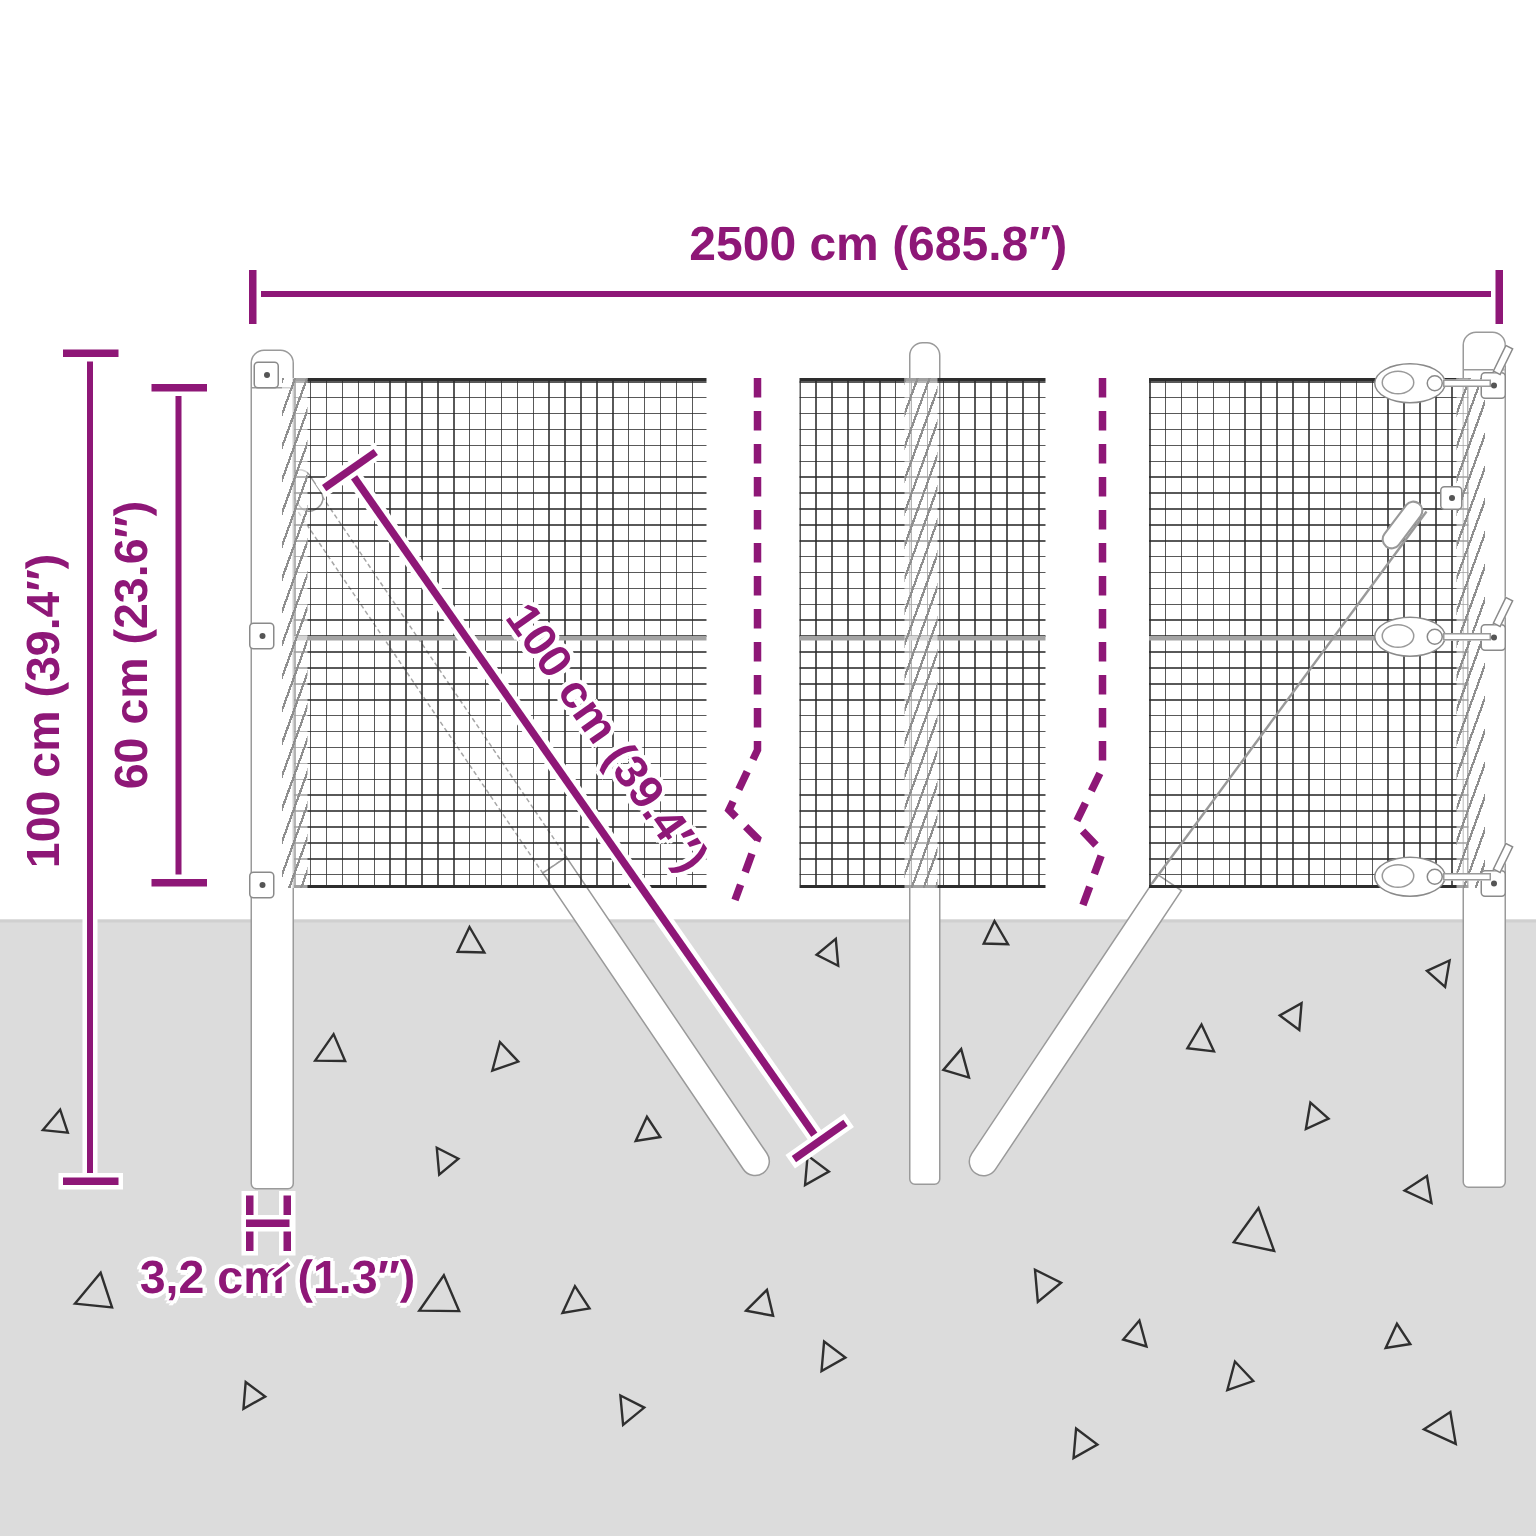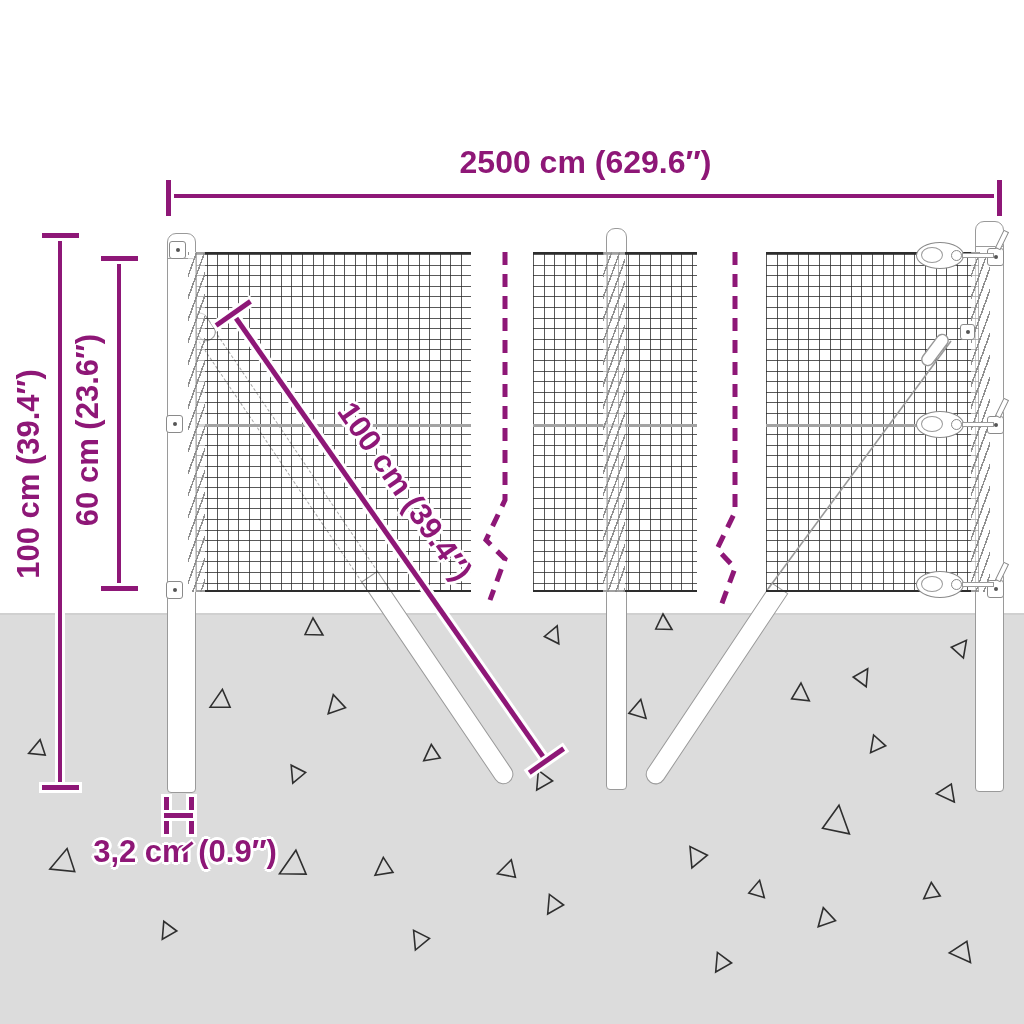--- a/index.html
+++ b/index.html
@@ -193,21 +193,21 @@
         <polygon points="923.8,898.7 931.3,882.5 940.2,896.0" class="tri"></polygon>
         <polygon points="970.5,962.6 949.3,952.9 966.9,941.3" class="tri"></polygon>
         <polygon points="715.7,972.0 717.4,952.4 731.6,963.0" class="tri"></polygon>
         <polygon points="870.6,752.7 873.6,735.0 885.7,745.8" class="tri"></polygon>
       </g>
   </svg>
 
   <div class="pbar" style="left:170px; top:194px; width:831px; height:4px;"></div>
   <div class="pbar" style="left:166px; top:180px; width:5px; height:36px;"></div>
   <div class="pbar" style="left:997px; top:180px; width:5px; height:36px;"></div>
-  <div class="dim-label" style="left:170px; top:144px; width:831px; text-align:center; font-size:32px;">2500 cm (629.6″)</div>
+  <div class="dim-label" style="left:170px; top:144px; width:831px; text-align:center; font-size:32px;">2500 cm (685.8″)</div>
 
   <div class="pbar" style="left:58px; top:236px; width:4px; height:550px;"></div>
   <div class="pbar" style="left:42px; top:233px; width:37px; height:4.5px;"></div>
   <div class="pbar" style="left:42px; top:785px; width:37px; height:4.5px;"></div>
   <div class="dim-label rot-ccw" style="left:29px; top:474px;">100 cm (39.4″)</div>
 
   <div class="pbar" style="left:117px; top:259px; width:4px; height:328px;"></div>
   <div class="pbar" style="left:101px; top:256px; width:37px; height:4.5px;"></div>
   <div class="pbar" style="left:101px; top:586px; width:37px; height:4.5px;"></div>
   <div class="dim-label rot-ccw" style="left:88px; top:430px;">60 cm (23.6″)</div>
@@ -216,15 +216,15 @@
     <div class="dline"></div>
     <div class="dtick" style="left:-2px;"></div>
     <div class="dtick" style="left:544px;"></div>
     <div class="dim-label halo">100 cm (39.4″)</div>
   </div>
 
   <div class="pbar" style="left:164px; top:797px; width:4.5px; height:37px;"></div>
   <div class="pbar" style="left:189px; top:797px; width:4.5px; height:37px;"></div>
   <div class="pbar" style="left:164px; top:813px; width:29px; height:4.5px;"></div>
   <div class="tiny-mark"></div>
-  <div class="dim-label halo center-h" style="left:185px; top:852px;">3,2 cm (0.9″)</div>
+  <div class="dim-label halo center-h" style="left:185px; top:852px;">3,2 cm (1.3″)</div>
 
 </div>
 
 </body></html>

